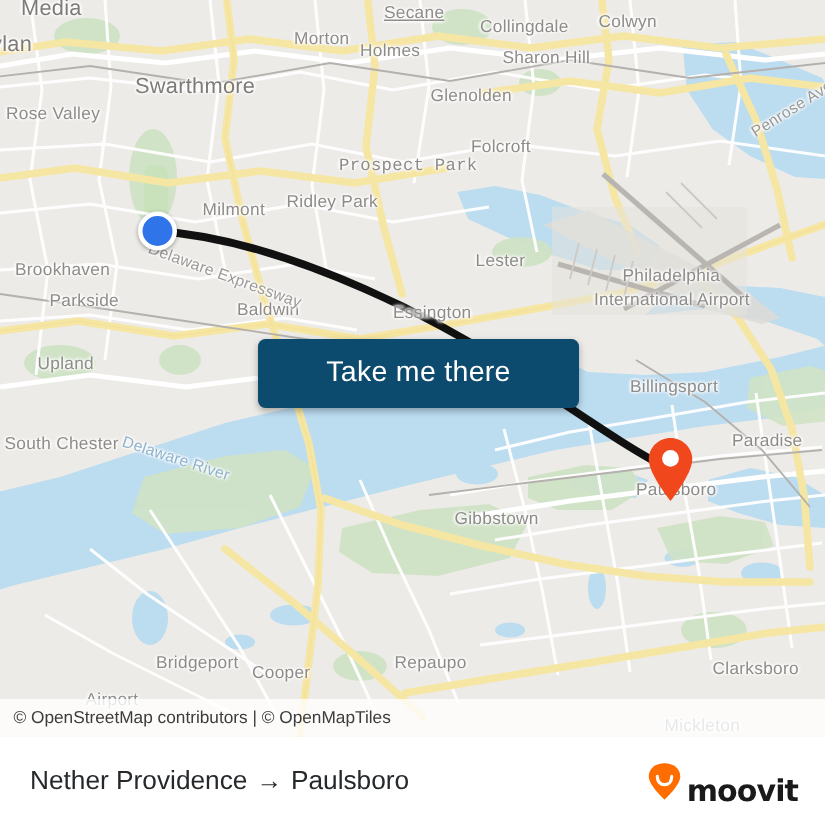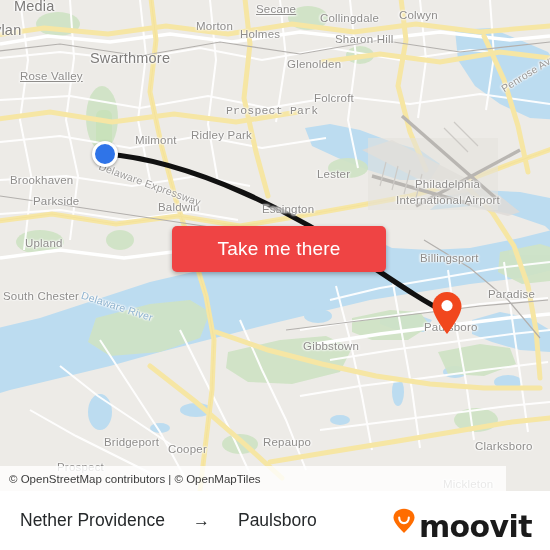--- a/index.html
+++ b/index.html
@@ -62,45 +62,45 @@
     font-family: "Liberation Sans", sans-serif;
     font-size: 19px;
     letter-spacing: .2px;
     cursor: pointer;
     box-shadow: 0 2px 5px rgba(0,0,0,.3);
     display: flex; align-items: center; justify-content: center;
   }
 
   
   .attrib {
-    position: absolute; left: 0; top: 466px; width: 506px; height: 25px;
+    position: absolute; left: 0; top: 466px; width: 550px; height: 25px;
     background: rgba(255,255,255,.80);
     display: flex; align-items: center;
     padding-left: 9px;
     font-size: 11.5px; color: #3c3c3c;
     white-space: nowrap;
   }
 
   
   .footer {
     position: absolute; left: 0; top: 491px; width: 550px; height: 59px;
     background: #ffffff;
     display: flex; align-items: center;
     padding: 0 18px 0 20px;
   }
   .route-title {
-    display: flex; align-items: center; gap: 28px;
+    display: flex; align-items: center; gap: 6px;
     font-size: 17.5px; color: #26292b; white-space: nowrap;
   }
   .route-arrow { font-size: 17px; color: #26292b; line-height: 1; }
   .brand {
     margin-left: auto; display: flex; align-items: center; gap: 2px;
   }
   .brand-word {
-    font-size: 30px; font-weight: bold; color: #1a1a1a; letter-spacing: -0.6px;
+    font-size: 20px; font-weight: bold; color: #1a1a1a; letter-spacing: -0.6px;
     font-family: "DejaVu Sans", sans-serif;
     margin-top: 12px;
   }
 </style>
 </head>
 <body>
 
 <div id="app">
 
   <div class="map">
@@ -239,21 +239,21 @@
         <div class="maplabel big" style="left: 14px; top: -2px;">Media</div>
         <div class="maplabel big" style="left: -6px; top: 22px;">ylan</div>
         <div class="maplabel big" style="left: 90px; top: 50px;">Swarthmore</div>
         <div class="maplabel" style="left: 196px; top: 20px;">Morton</div>
         <div class="maplabel" style="left: 256px; top: 3px; text-decoration: underline;">Secane</div>
         <div class="maplabel" style="left: 240px; top: 28px;">Holmes</div>
         <div class="maplabel" style="left: 320px; top: 12px;">Collingdale</div>
         <div class="maplabel" style="left: 399px; top: 9px;">Colwyn</div>
         <div class="maplabel" style="left: 335px; top: 33px;">Sharon Hill</div>
         <div class="maplabel" style="left: 287px; top: 58px;">Glenolden</div>
-        <div class="maplabel" style="left: 20px; top: 70px; text-decoration: underline;">Rose Valley</div>
+        <div class="maplabel" style="left: 4px; top: 70px;">Rose Valley</div>
         <div class="maplabel" style="left: 226px; top: 104px; font-family: Liberation Mono, monospace;">Prospect Park</div>
         <div class="maplabel" style="left: 314px; top: 92px;">Folcroft</div>
         <div class="maplabel" style="left: 191px; top: 129px;">Ridley Park</div>
         <div class="maplabel" style="left: 135px; top: 134px;">Milmont</div>
         <div class="maplabel road" style="left: 496px; top: 62px; transform: rotate(-32deg);">Penrose Avenue</div>
         <div class="maplabel" style="left: 317px; top: 168px;">Lester</div>
         <div class="maplabel" style="left: 415px; top: 178px;">Philadelphia</div>
         <div class="maplabel" style="left: 396px; top: 194px;">International Airport</div>
         <div class="maplabel" style="left: 10px; top: 174px;">Brookhaven</div>
         <div class="maplabel" style="left: 33px; top: 195px;">Parkside</div>
@@ -264,27 +264,27 @@
         <div class="maplabel" style="left: 420px; top: 252px;">Billingsport</div>
         <div class="maplabel" style="left: 3px; top: 290px;">South Chester</div>
         <div class="maplabel" style="left: 488px; top: 288px;">Paradise</div>
         <div class="maplabel" style="left: 424px; top: 321px;">Paulsboro</div>
         <div class="maplabel water" style="left: 80px; top: 300px; transform: rotate(18deg);">Delaware River</div>
         <div class="maplabel" style="left: 303px; top: 340px;">Gibbstown</div>
         <div class="maplabel" style="left: 104px; top: 436px;">Bridgeport</div>
         <div class="maplabel" style="left: 168px; top: 443px;">Cooper</div>
         <div class="maplabel" style="left: 263px; top: 436px;">Repaupo</div>
         <div class="maplabel" style="left: 475px; top: 440px;">Clarksboro</div>
-        <div class="maplabel" style="left: 57px; top: 461px;">Prospect</div>
+        <div class="maplabel" style="left: 57px; top: 461px;">Airport</div>
         <div class="maplabel" style="left: 443px; top: 478px;">Mickleton</div>
       </div>
 
     <div class="origin-dot" style="background: rgb(47, 116, 232);"></div>
 
-    <button class="take-me-there" style="background: #ef4444;">
+    <button class="take-me-there" style="background: #0c4a6e;">
       <span>Take me there</span>
     </button>
 
     <svg class="dest-pin" viewBox="0 0 32 44">
       <path d="M16 1 C8 1 1.5 7.4 1.5 15.3 C1.5 25 16 43 16 43 C16 43 30.5 25 30.5 15.3 C30.5 7.4 24 1 16 1 Z" fill="#f1471d"></path>
       <circle cx="16" cy="14.6" r="5.6" fill="#ffffff"></circle>
     </svg>
 
     <div class="attrib">
       <span>© OpenStreetMap contributors | © OpenMapTiles</span>

